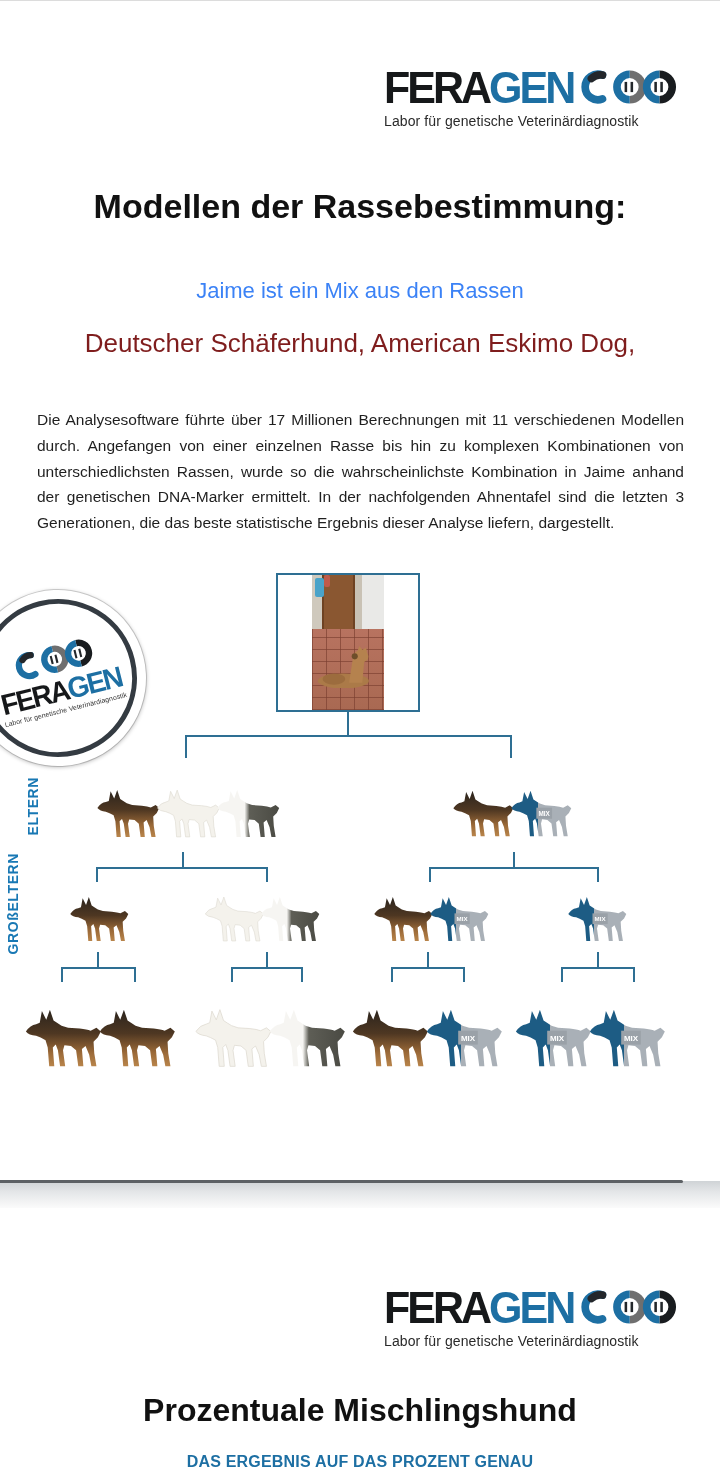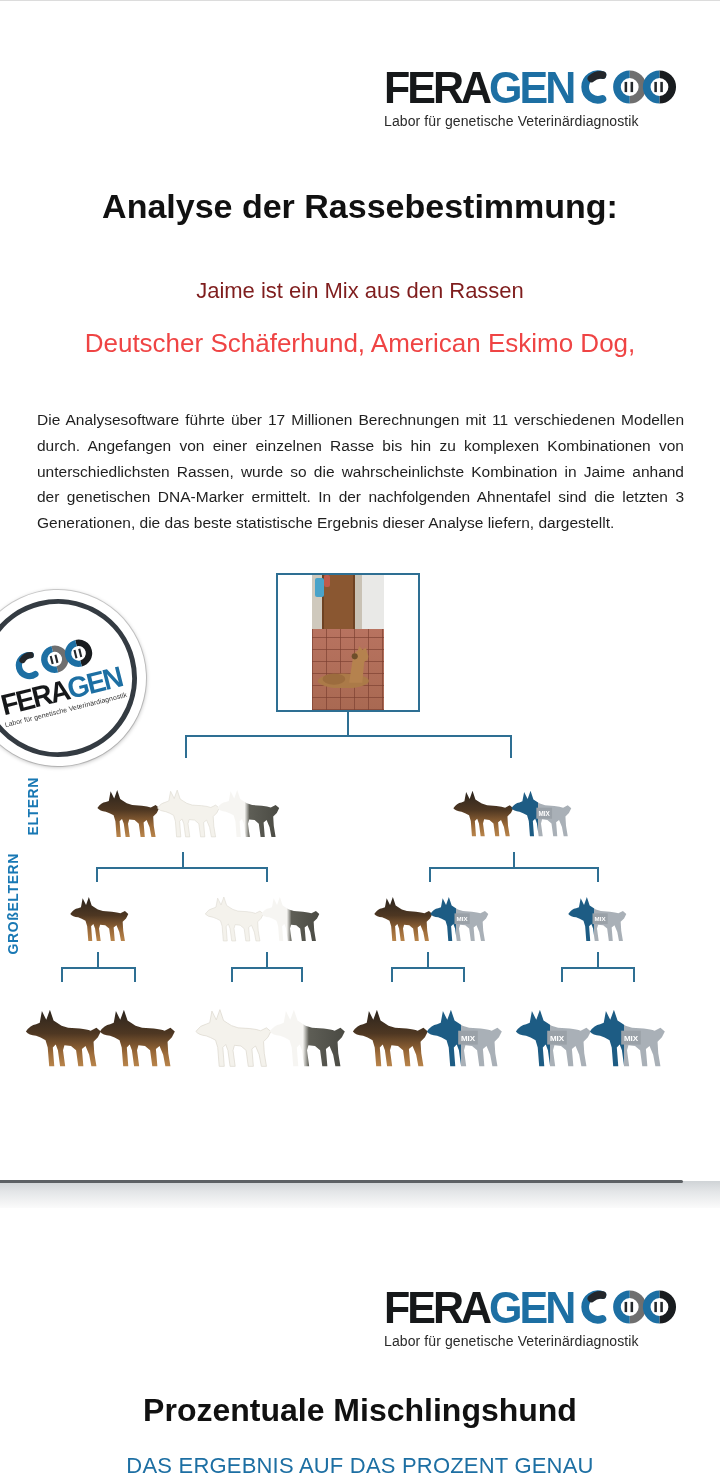--- a/index.html
+++ b/index.html
@@ -12,23 +12,23 @@
   .logo-row{display:flex;align-items:center;height:46px;}
   .brand{font-weight:bold;font-size:43px;letter-spacing:-3px;line-height:44px;transform:scaleY(1.04);white-space:nowrap;}
   .brand .fera{color:#16181a;}
   .brand .gen{color:#1d6fa3;}
   .dna-mark{width:102px;height:44px;margin-left:4px;flex:0 0 auto;}
   .tagline{font-size:14px;color:#2a2a2a;margin-top:3px;letter-spacing:.1px;white-space:nowrap;}
 
   
   .h1{position:absolute;left:0;width:720px;text-align:center;font-weight:bold;color:#111;}
   #title1{top:186px;font-size:34px;line-height:40px;}
-  #subject-line{position:absolute;left:0;top:278px;width:720px;text-align:center;font-size:22px;color:#7f1d1d;}
+  #subject-line{position:absolute;left:0;top:278px;width:720px;text-align:center;font-size:22px;color:#3b82f6;}
   #breed-result{position:absolute;left:0;top:324px;width:720px;text-align:center;
-                font-size:26px;line-height:38px;color:#ef4444;}
+                font-size:26px;line-height:38px;color:#7f1d1d;}
   #analysis{position:absolute;left:37px;top:407px;width:647px;font-size:15.5px;line-height:25.8px;
             color:#1f1f1f;text-align:justify;}
 
   
   #badge{position:absolute;left:-30px;top:590px;width:176px;height:176px;border-radius:50%;
          background:#fff;box-shadow:0 1px 4px rgba(0,0,0,.3), 0 0 0 1px #d8d8d8;
          transform:rotate(-14deg);z-index:5;}
   #badge .ring{position:absolute;inset:9px;border:5px solid #343b42;border-radius:50%;background:#fff;
                display:flex;flex-direction:column;align-items:center;justify-content:center;}
   #badge .dna-mark{width:84px;height:34px;margin:0 0 2px 0;}
@@ -57,21 +57,21 @@
   .dog-group svg{display:block;margin:0 -3px;}
 
   
   #page-gap{position:absolute;left:0;top:1181px;width:720px;height:27px;
             background:linear-gradient(180deg,#cfd3d6 0,#e4e6e8 40%,#fbfbfb 100%);}
   #page1-edge{position:absolute;left:0;top:1180px;width:683px;height:3px;background:#5d6165;border-radius:0 3px 3px 0;}
 
   
   #title2{top:1392px;font-size:32px;}
   #subtitle2{position:absolute;left:0;top:1453px;width:720px;text-align:center;
-             font-weight:normal;font-size:22px;letter-spacing:.2px;color:#1d6fa3;}
+             font-weight:bold;font-size:16px;letter-spacing:.2px;color:#1d6fa3;}
 </style>
 </head>
 <body>
 
 <div id="screen">
 
   <div>
 
     <div class="logo" style="left:384px;top:64px;">
       <div class="logo-row">
@@ -87,21 +87,21 @@
             <circle cx="97" cy="23" r="15" fill="#fff"></circle>
             <path d="M97,8 A15 15 0 0 1 97,38" stroke="#191c1f" stroke-width="9" fill="none"></path>
             <path d="M97,38 A15 15 0 0 1 97,8" stroke="#1d6fa3" stroke-width="9" fill="none"></path>
             <rect x="91" y="17" width="3" height="12" fill="#23272b"></rect>
             <rect x="98" y="17" width="3" height="12" fill="#23272b"></rect>
           </svg>
       </div>
       <div class="tagline">Labor für genetische Veterinärdiagnostik</div>
     </div>
 
-    <div class="h1" id="title1">Analyse der Rassebestimmung:</div>
+    <div class="h1" id="title1">Modellen der Rassebestimmung:</div>
     <div id="subject-line">Jaime ist ein Mix aus den Rassen</div>
     <div id="breed-result">
       <div>Deutscher Schäferhund, American Eskimo Dog,</div>
     </div>
     <div id="analysis">Die Analysesoftware führte über 17 Millionen Berechnungen mit 11 verschiedenen Modellen durch. Angefangen von einer einzelnen Rasse bis hin zu komplexen Kombinationen von unterschiedlichsten Rassen, wurde so die wahrscheinlichste Kombination in Jaime anhand der genetischen DNA-Marker ermittelt. In der nachfolgenden Ahnentafel sind die letzten 3 Generationen, die das beste statistische Ergebnis dieser Analyse liefern, dargestellt.</div>
 
     <div id="badge">
       <div class="ring">
         <svg class="dna-mark" viewBox="0 0 120 46">
             <path d="M30,9 A15 15 0 1 0 30,37" fill="none" stroke="#1d6fa3" stroke-width="9" stroke-linecap="round"></path>

